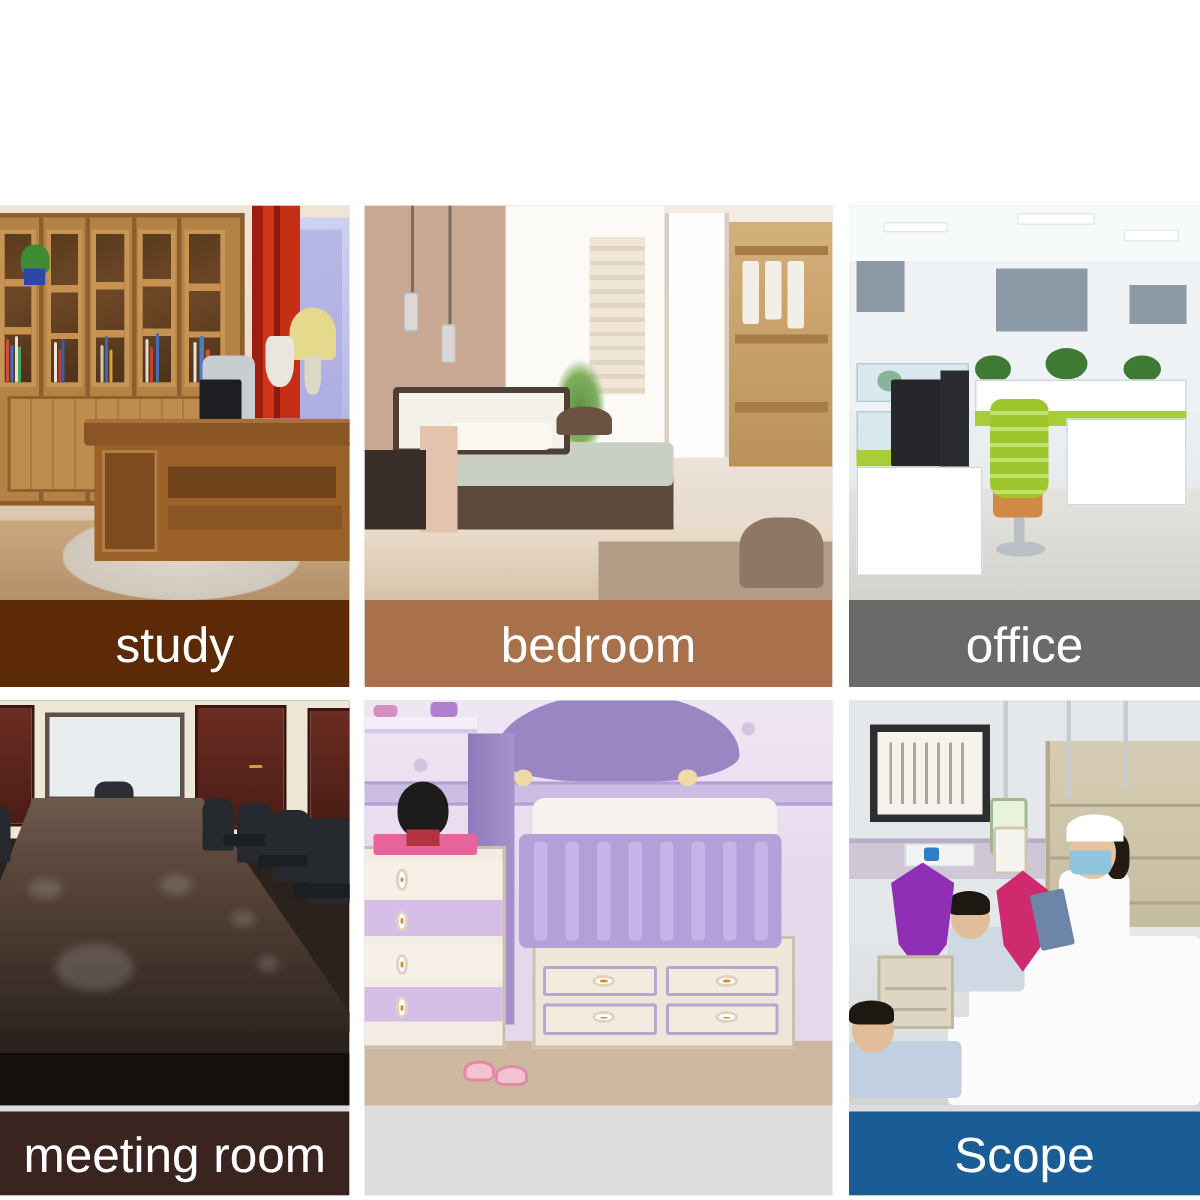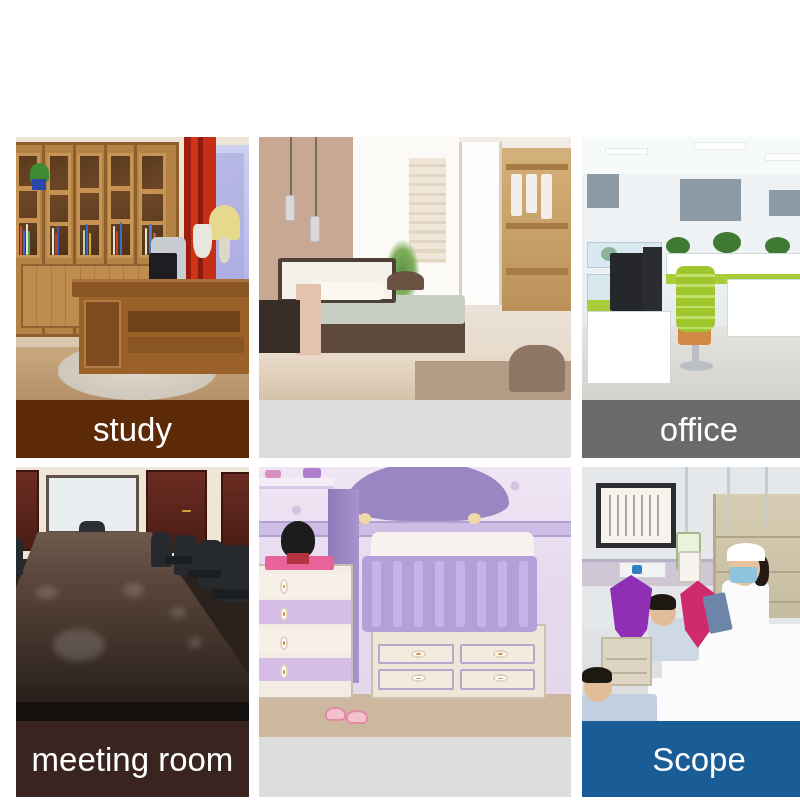--- a/index.html
+++ b/index.html
@@ -29,40 +29,39 @@
     line-height: 1;
   }
 
   
   .grid {
     position: absolute; left: 0; top: 137px; width: 800px; height: 660px;
     display: grid;
     grid-template-columns: 233px 325px 242px;
     grid-template-rows: 321px 9px 330px;
     column-gap: 0px;
-    padding-left: 16px;
   }
   .cell { position: relative; overflow: hidden; background:#ddd; }
   .cell.c1 { grid-column: 1; }
   .cell.c2 { grid-column: 2; margin-left: 10px; margin-right: 3px; }
   .cell.c3 { grid-column: 3; margin-left: 8px; }
   .row-gap { grid-column: 1 / span 3; background: #ffffff; }
 
   .photo { position: absolute; inset: 0 0 58px 0; overflow: hidden; }
   .label-bar {
     position: absolute; left: 0; right: 0; bottom: 0; height: 58px;
     display: flex; align-items: center; justify-content: center;
   }
   .label-bar span {
     color: #ffffff; font-size: 33px; font-weight: 400;
     font-family: "Liberation Sans", sans-serif;
     white-space: nowrap; line-height: 1;
   }
   .cell.tall .photo { inset: 0 0 60px 0; }
-  .cell.tall .label-bar { height: 76px; }
+  .cell.tall .label-bar { height: 56px; }
 
   
   .sc { position:absolute; inset:0; }
   .r { position:absolute; }
 
   
   .study-bg { background: linear-gradient(180deg,#efe5d6 0%, #e6d9c6 58%, #cdb496 100%); }
   .bookcase { left:-2%; top:2%; width:72%; height:74%; background:linear-gradient(90deg,#a9apt,#b07a3d); background:#b58246;
      border:3px solid #8d5f2c; }
   .bc-col { position:absolute; top:0; bottom:0; width:19%; border-right:3px solid #8d5f2c; }
@@ -320,20 +319,23 @@
           <div class="r bd-base"></div>
           <div class="r bd-mattress"></div>
           <div class="r bd-head"></div>
           <div class="r bd-pillow"></div>
           <div class="r bd-orn"></div>
           <div class="r bd-runner"></div>
           <div class="r bd-night"></div>
           <div class="r bd-chair"></div>
         </div>
       </div>
+      <div class="label-bar" style="background:#a9714b">
+        <span>bedroom</span>
+      </div>
     </div>
 
     <div class="cell c3">
       <div class="photo">
         <div class="sc of-bg">
           <div class="r of-ceil"></div>
           <div class="of-light" style="left:10%;top:4%;width:18%"></div>
           <div class="of-light" style="left:48%;top:2%;width:22%"></div>
           <div class="of-light" style="left:78%;top:6%;width:16%"></div>
           <div class="r of-wall"></div>

